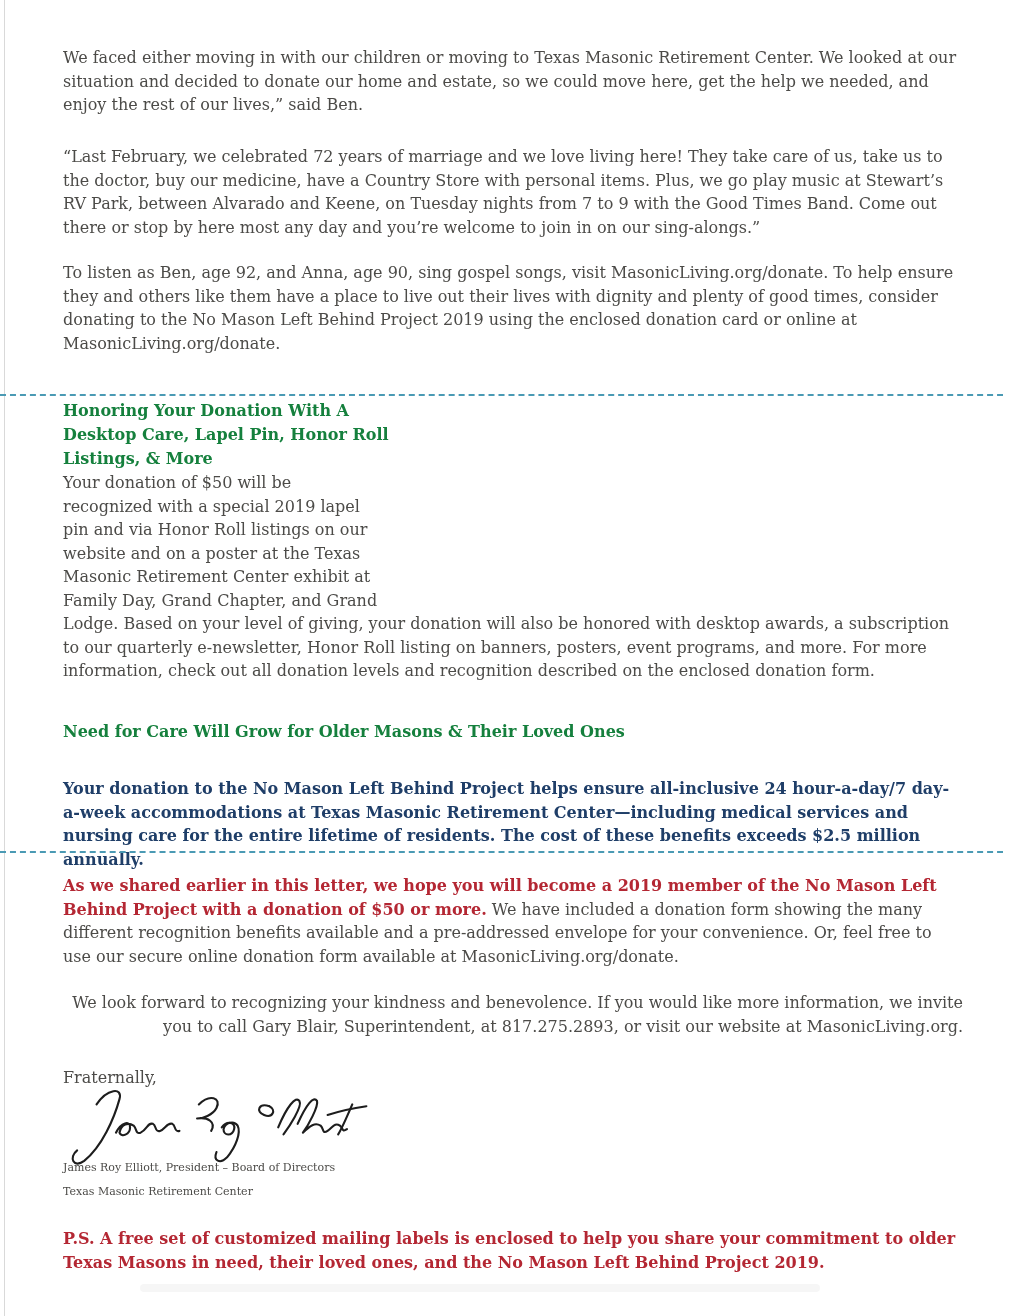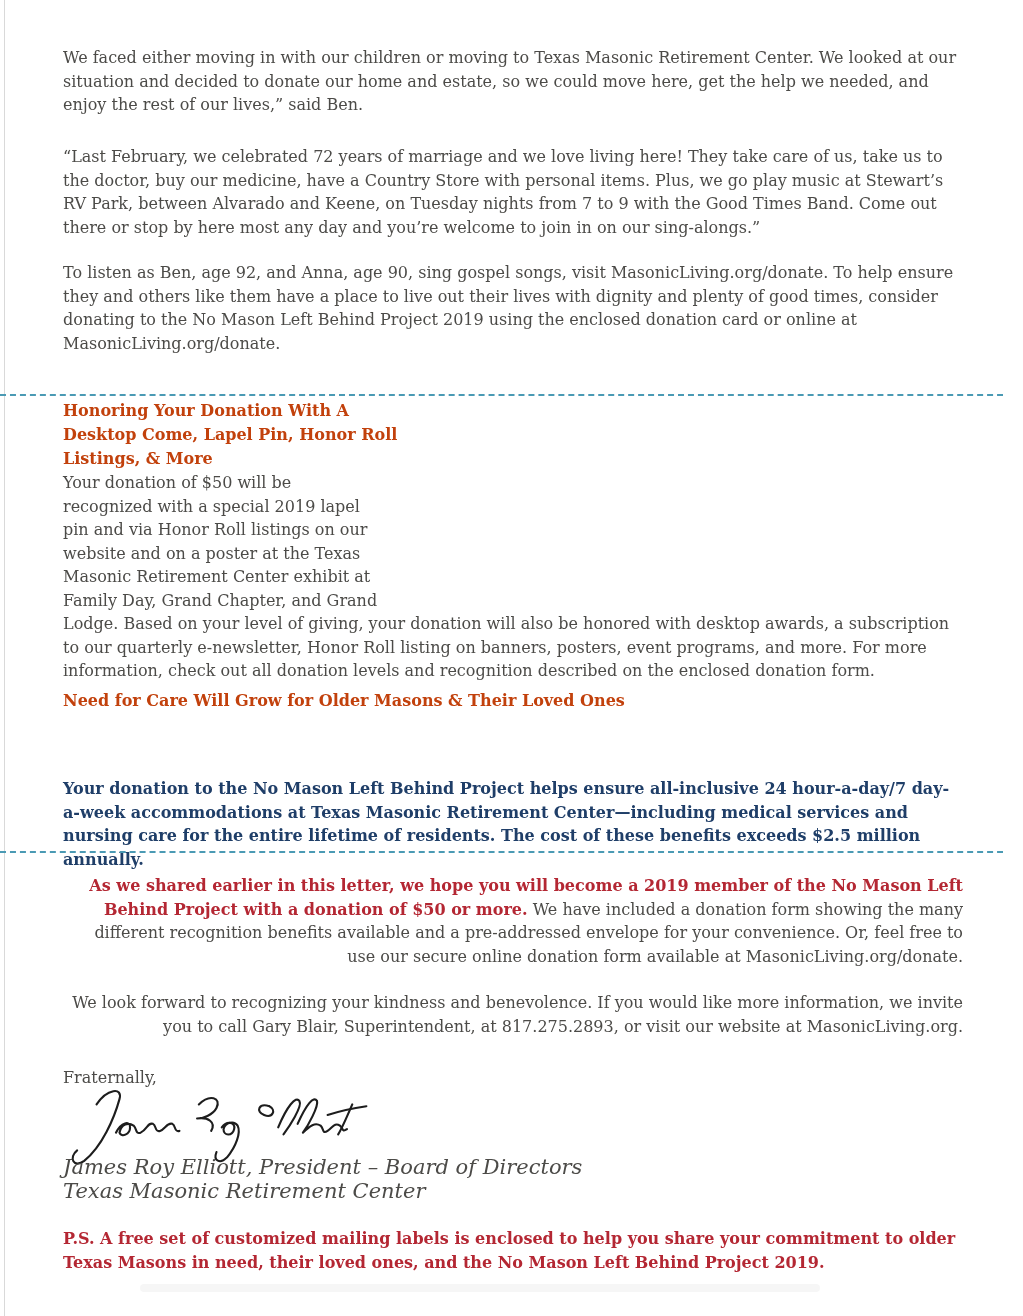--- a/index.html
+++ b/index.html
@@ -10,30 +10,30 @@
     font-family:"DejaVu Serif","Liberation Serif",serif;
     color:#4c4b48;
     overflow:hidden;
   }
   .edge-line{position:absolute;left:4px;top:0;width:1px;height:1316px;background:#d9d9d9;}
   .block{position:absolute;left:63px;width:900px;font-size:16px;line-height:23.5px;}
   .block p{margin:0;}
   .divider{position:absolute;left:0;width:1023px;border-top:2px dashed #4a9ab4;height:0;}
   .bold-navy{color:#1f3e68;font-weight:bold;}
   .red-bold{color:#b42733;font-weight:bold;}
-  .section-heading{color:#c2410c;font-weight:bold;font-size:16px;line-height:24px;}
+  .section-heading{color:#15803d;font-weight:bold;font-size:16px;line-height:24px;}
   .heading-line{display:block;white-space:nowrap;}
   .media{float:right;width:570px;height:188px;margin:0 0 8px 10px;position:relative;}
   .texas-wrap{position:absolute;left:0;top:-4px;}
   .arrow-wrap{position:absolute;left:192px;top:5px;}
   .logo-red{fill:#cf2030;font-family:"DejaVu Sans","Liberation Sans",sans-serif;font-weight:bold;}
   .logo-navy{fill:#2d3a66;font-family:"DejaVu Sans","Liberation Sans",sans-serif;font-weight:bold;}
   .arrow-text{fill:#ffffff;font-family:"DejaVu Sans","Liberation Sans",sans-serif;font-weight:bold;font-size:23px;}
   .arrow-text.yellow{fill:#eecf07;font-size:22px;}
-  .sig-name{font-size:21px;line-height:23.5px;font-style:italic;}
+  .sig-name{font-size:11px;line-height:23.5px;}
   .ghost{position:absolute;left:140px;top:1284px;width:680px;height:8px;background:rgba(170,170,170,0.10);border-radius:4px;}
 </style>
 </head>
 <body>
 
 <div class="page">
   <div class="edge-line"></div>
 
   <div class="block" style="top:46px;">
     <p>We faced either moving in with our children or moving to Texas Masonic Retirement Center. We looked at our situation and decided to donate our home and estate, so we could move here, get the help we needed, and enjoy the rest of our lives,” said Ben.</p>
@@ -47,37 +47,37 @@
     <p>To listen as Ben, age 92, and Anna, age 90, sing gospel songs, visit MasonicLiving.org/donate.  To help ensure they and others like them have a place to live out their lives with dignity and plenty of good times, consider donating to the No Mason Left Behind Project 2019 using the enclosed donation card or online at MasonicLiving.org/donate.</p>
   </div>
 
   <div class="divider" style="top:394px;"></div>
 
   <div class="block" style="top:399px;">
     <div class="media">
     </div>
     <div class="section-heading">
       <span class="heading-line">Honoring Your Donation With A</span>
-      <span class="heading-line">Desktop Come, Lapel Pin, Honor Roll</span>
+      <span class="heading-line">Desktop Care, Lapel Pin, Honor Roll</span>
       <span class="heading-line">Listings, &amp; More</span>
     </div>
     <p>Your donation of $50 will be recognized with a special 2019 lapel pin and via Honor Roll listings on our website and on a poster at the Texas Masonic Retirement Center exhibit at Family Day, Grand Chapter, and Grand Lodge. Based on your level of giving, your donation will also be honored with desktop awards, a subscription to our quarterly e-newsletter, Honor Roll listing on banners, posters, event programs, and more. For more information, check out all donation levels and recognition described on the enclosed donation form.</p>
   </div>
 
-  <div class="block" style="top:689px;">
+  <div class="block" style="top:720px;">
     <div class="section-heading" style="white-space:nowrap;">Need for Care Will Grow for Older Masons &amp; Their Loved Ones</div>
   </div>
 
   <div class="block bold-navy" style="top:777px;">
     <p>Your donation to the No Mason Left Behind Project helps ensure all-inclusive 24 hour-a-day/7 day-a-week accommodations at Texas Masonic Retirement Center—including medical services and nursing care for the entire lifetime of residents. The cost of these benefits exceeds $2.5 million annually.</p>
   </div>
 
   <div class="divider" style="top:851px;"></div>
 
-  <div class="block" style="top:874px;text-align:right;">
+  <div class="block" style="top:874px;">
     <p><span class="red-bold">As we shared earlier in this letter, we hope you will become a 2019 member of the No Mason Left Behind Project with a donation of $50 or more.</span><span> We have included a donation form showing the many different recognition benefits available and a pre-addressed envelope for your convenience. Or, feel free to use our secure online donation form available at MasonicLiving.org/donate.</span></p>
   </div>
 
   <div class="block" style="top:991px;text-align:right;">
     <p>We look forward to recognizing your kindness and benevolence. If you would like more information, we invite you to call Gary Blair, Superintendent, at 817.275.2893, or visit our website at MasonicLiving.org.</p>
   </div>
 
   <div class="block" style="top:1066px;">
     <p>Fraternally,</p>
   </div>

